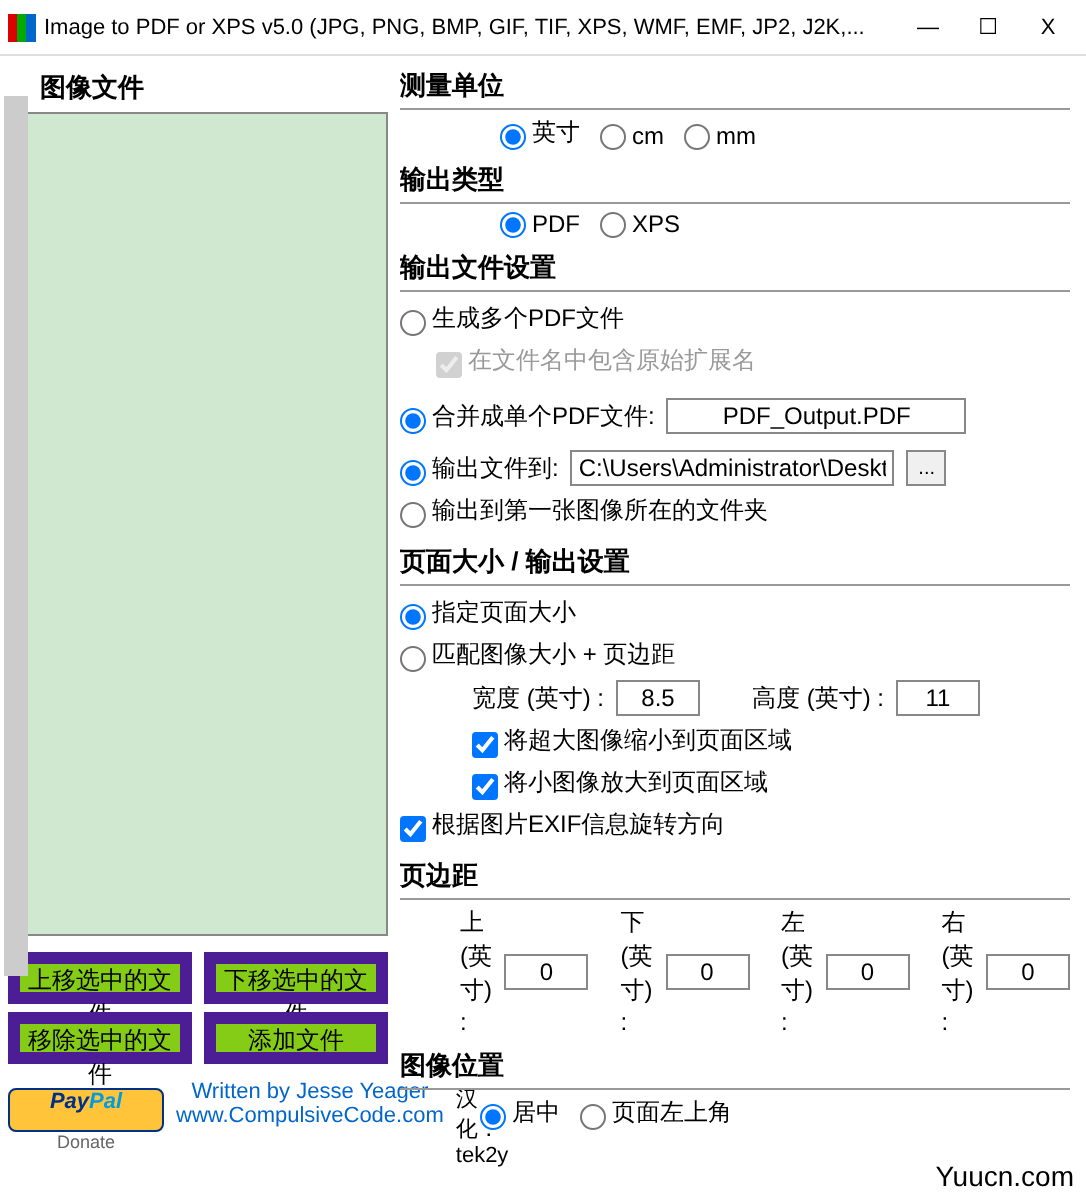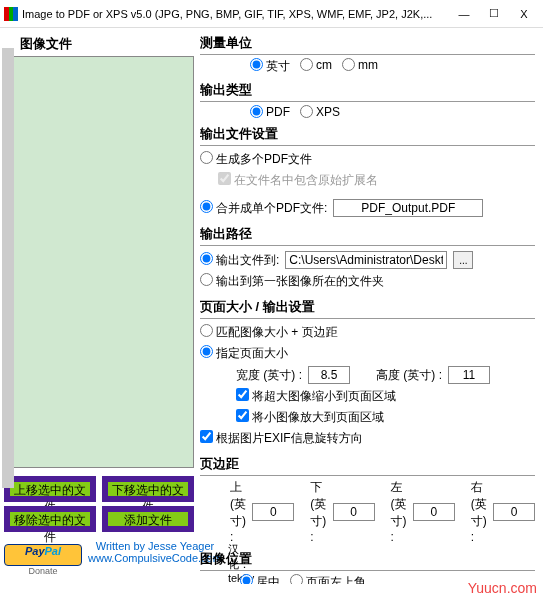--- a/index.html
+++ b/index.html
@@ -20,30 +20,30 @@
 .paypal-txt .pal { color: #009cde; }
 .credits { text-align: center; margin-top: 4px; font-size: 11px; }
 .credits .link { color: #06c; cursor: pointer; }
 .right { flex: 1; overflow-y: auto; padding-right: 4px; }
 .section { margin-bottom: 4px; }
 .section-hdr { font-weight: bold; font-size: 13px; border-bottom: 1px solid #999; padding: 2px 0; margin-bottom: 3px; }
 .row { display: flex; align-items: center; gap: 6px; padding: 2px 0; font-size: 12px; }
 .indent { padding-left: 18px; }
 .indent2 { padding-left: 36px; }
 .radio-row { display: flex; gap: 10px; padding-left: 50px; }
-.radio-lbl, .chk-lbl { display: flex; align-items: flex-start; gap: 3px; cursor: pointer; }
+.radio-lbl, .chk-lbl { display: flex; align-items: flex-end; gap: 3px; cursor: pointer; }
 input[type=text] { border: 1px solid #888; padding: 1px 3px; font-size: 12px; text-align: center; }
 .w40 { width: 42px; }
 .w150 { width: 150px; text-align: left; }
 .w170 { width: 162px; text-align: left; }
 .browse-btn { width: 20px; height: 18px; border: 1px solid #888; background: #f0f0f0; font-size: 10px; cursor: pointer; }
 .margin-grid { display: grid; grid-template-columns: auto auto auto auto; gap: 4px 16px; padding-left: 30px; }
 .margin-grid .cell { display: flex; align-items: center; gap: 4px; }
 .disabled-txt { color: #999; }
-.yuucn { position: absolute; right: 6px; bottom: 4px; color: #ef4444; font-size: 14px; }
+.yuucn { position: absolute; right: 6px; bottom: 4px; color: #000000; font-size: 14px; }
 .scrollbar-v { position: absolute; left: 2px; top: 48px; width: 12px; height: 440px; background: #f0f0f0; }
 .scroll-thumb { background: #ccc; height: 100%; }
 </style>
 </head>
 <body>
 
 <div class="titlebar">
   <div class="title-icon"></div>
   <div class="title-text">Image to PDF or XPS  v5.0   (JPG, PNG, BMP, GIF, TIF, XPS, WMF, EMF, JP2, J2K,...</div>
   <div class="win-btns">
@@ -133,49 +133,48 @@
       <div class="row" style="margin-top:6px">
         <label class="radio-lbl">
             <input type="radio" name="of" checked="" style="">
             <span>合并成单个PDF文件:</span>
           </label>
         <input type="text" class="w150" value="PDF_Output.PDF" style="">
       </div>
     </div>
 
     <div class="section">
-      <div class="section-hdr">输出路径</div>
       <div class="row">
         <label class="radio-lbl">
             <input type="radio" name="op" checked="" style="">
             <span>输出文件到:</span>
           </label>
         <input type="text" class="w170" value="C:\Users\Administrator\Desktop" style="">
         <button class="browse-btn">...</button>
       </div>
       <div class="row">
           <label class="radio-lbl">
             <input type="radio" name="op" style="">
             <span>输出到第一张图像所在的文件夹</span>
           </label>
         </div>
     </div>
 
     <div class="section">
       <div class="section-hdr">页面大小 / 输出设置</div>
       <div class="row">
           <label class="radio-lbl">
+            <input type="radio" name="ps" checked="" style="">
+            <span>指定页面大小</span>
+          </label>
+        </div>
+      <div class="row">
+          <label class="radio-lbl">
             <input type="radio" name="ps" style="">
             <span>匹配图像大小 + 页边距</span>
-          </label>
-        </div>
-      <div class="row">
-          <label class="radio-lbl">
-            <input type="radio" name="ps" checked="" style="">
-            <span>指定页面大小</span>
           </label>
         </div>
       <div class="row indent2">
         <span>宽度 (英寸) :</span>
         <input type="text" class="w40" value="8.5" style="">
         <span style="margin-left:20px">高度 (英寸) :</span>
         <input type="text" class="w40" value="11" style="">
       </div>
       <div class="row indent2">
           <label class="chk-lbl">

